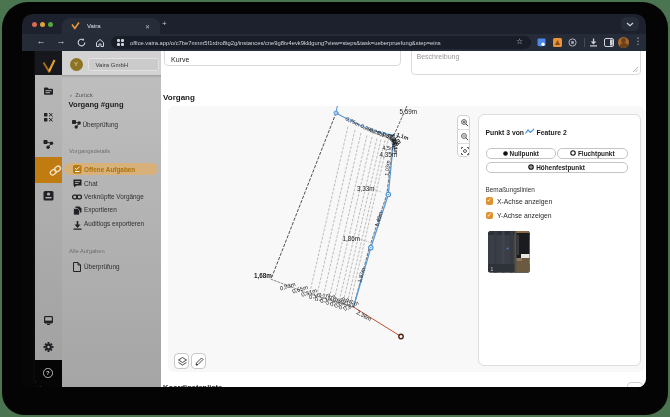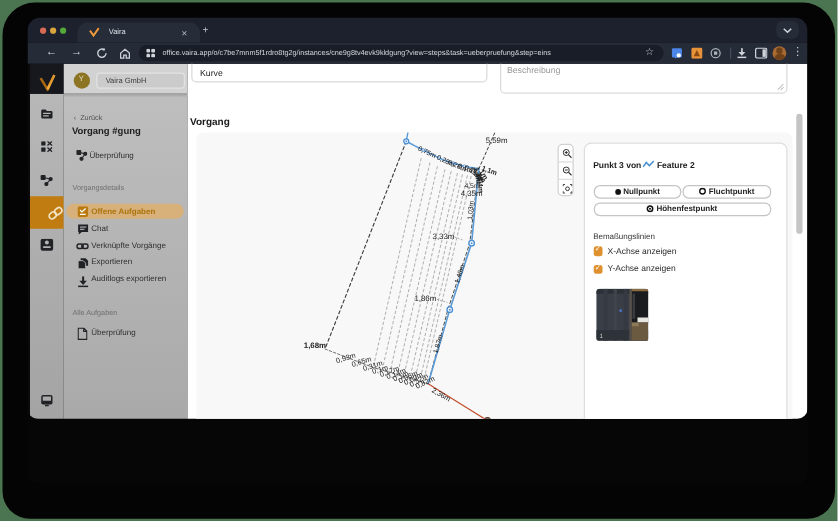--- a/index.html
+++ b/index.html
@@ -12,21 +12,21 @@
   .tl { position:absolute; top:7.5px; width:5px; height:5px; border-radius:50%; }
   .tab { position:absolute; left:40px; top:4px; width:98px; height:16px; background:#272c39; border-radius:8px 8px 0 0; }
   .tabtitle { position:absolute; left:25px; top:4.5px; font-size:6px; color:#dde0e6; }
   .newtab { position:absolute; left:140px; top:5px; font-size:8px; color:#c3c7cf; line-height:10px; }
   .chev { position:absolute; left:599px; top:3px; width:18px; height:14px; background:#272c39; border-radius:5px; }
   .toolbar { position:absolute; left:0; top:20px; width:624px; height:17px; background:#262b38; }
   .tico { position:absolute; top:1.5px; color:#d0d3da; font-size:9px; width:14px; text-align:center; }
   .pill { position:absolute; left:89px; top:2.2px; width:420px; height:12.5px; background:#191d27; border-radius:7px; }
   .url { position:absolute; left:19px; top:3.4px; font-size:5.8px; color:#d4d7dc; letter-spacing:0; white-space:nowrap; }
   
-  .content { position:absolute; left:0; top:37px; width:624px; height:284px; overflow:hidden; border-radius:0 0 8px 8px; }
+  .content { position:absolute; left:11px; top:37px; width:624px; height:336px; overflow:hidden; border-radius:0 0 8px 8px; }
   .logo { position:absolute; left:1.5px; top:0; width:27px; height:23.5px; background:#16181d; }
   .sidebar { position:absolute; left:1.5px; top:23.5px; width:27px; height:312.5px; background:linear-gradient(#b7b7b7,#a0a0a0); border-radius:0 0 0 8px; }
   .topbar { position:absolute; left:28.5px; top:0; width:99px; height:23.5px; background:#d2d2d2; }
   .topshadow { position:absolute; left:28.5px; top:23.5px; width:99px; height:3px; background:linear-gradient(#9f9f9f,rgba(170,170,170,0)); }
   .panel { position:absolute; left:28.5px; top:23.5px; width:99px; height:312.5px; background:linear-gradient(#bebebe,#a5a5a5); }
   .winleft { position:absolute; left:0; top:0; width:1.5px; height:336px; background:#0a0a0a; }
   .main { position:absolute; left:127.5px; top:0; width:496.5px; height:336px; background:#fff; border-radius:0 0 8px 0; }
   
   .sideactive { position:absolute; left:0; top:82.8px; width:27px; height:26px; background:#c07c10; }
   .helpblk { position:absolute; left:0; top:285px; width:27px; height:27.5px; background:#050505; border-radius:0 0 0 7px; }

